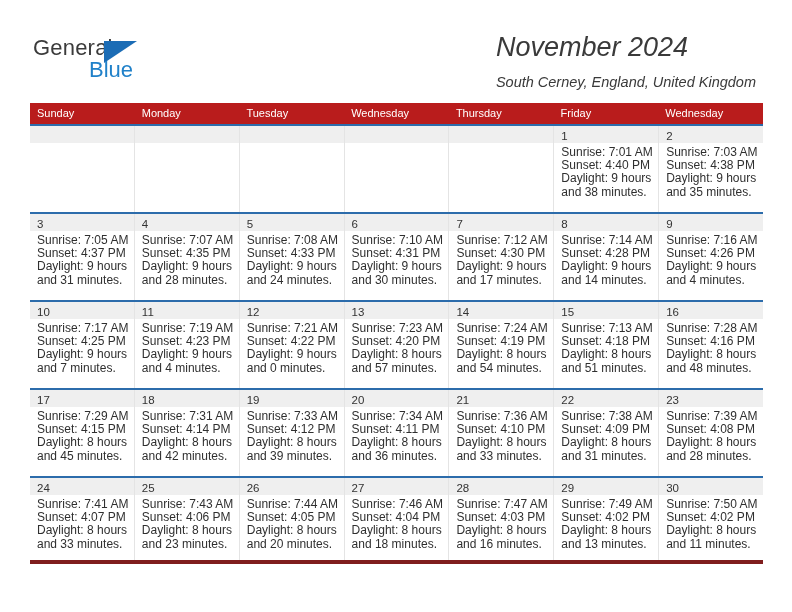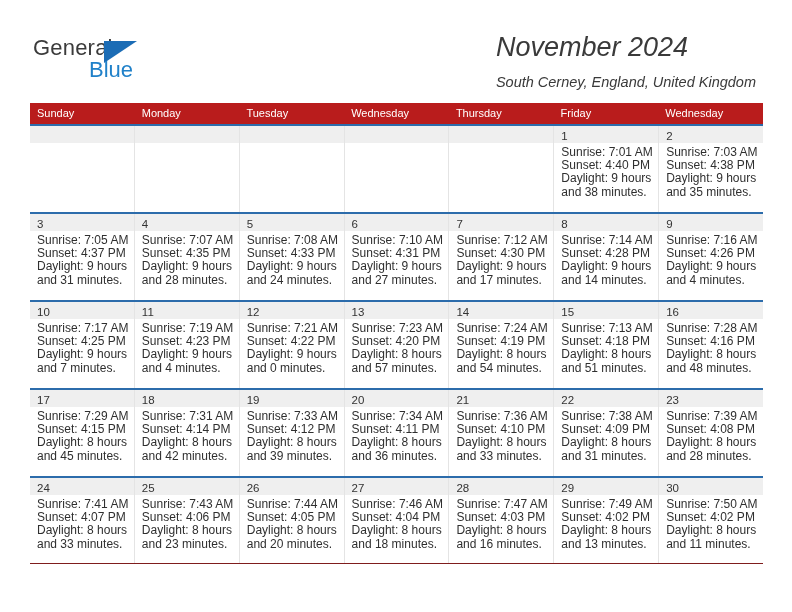--- a/index.html
+++ b/index.html
@@ -110,21 +110,21 @@
   .week-row {
     display: flex;
     border-top: 2px solid #2c6cab;
     height: 88px;
     box-sizing: border-box;
   }
   .week-row:first-of-type {
     border-top: 2px solid #2c6cab;
   }
   .week-row.last {
-    border-bottom: 1px solid #7f1d1d;
+    border-bottom: 4px solid #7f1d1d;
   }
   .day-cell {
     flex: 1 1 0;
     position: relative;
     box-sizing: border-box;
     border-right: 1px solid #e4e4e4;
     background: #ffffff;
     overflow: hidden;
   }
   .day-cell:last-child {
@@ -249,21 +249,21 @@
               <div>Daylight: 9 hours</div>
               <div>and 24 minutes.</div>
             </div>
           </div>
           <div class="day-cell">
             <div class="day-num-band"><span class="day-num">6</span></div>
             <div class="day-info">
               <div>Sunrise: 7:10 AM</div>
               <div>Sunset: 4:31 PM</div>
               <div>Daylight: 9 hours</div>
-              <div>and 27 minutes.</div>
+              <div>and 30 minutes.</div>
             </div>
           </div>
           <div class="day-cell">
             <div class="day-num-band"><span class="day-num">7</span></div>
             <div class="day-info">
               <div>Sunrise: 7:12 AM</div>
               <div>Sunset: 4:30 PM</div>
               <div>Daylight: 9 hours</div>
               <div>and 17 minutes.</div>
             </div>

